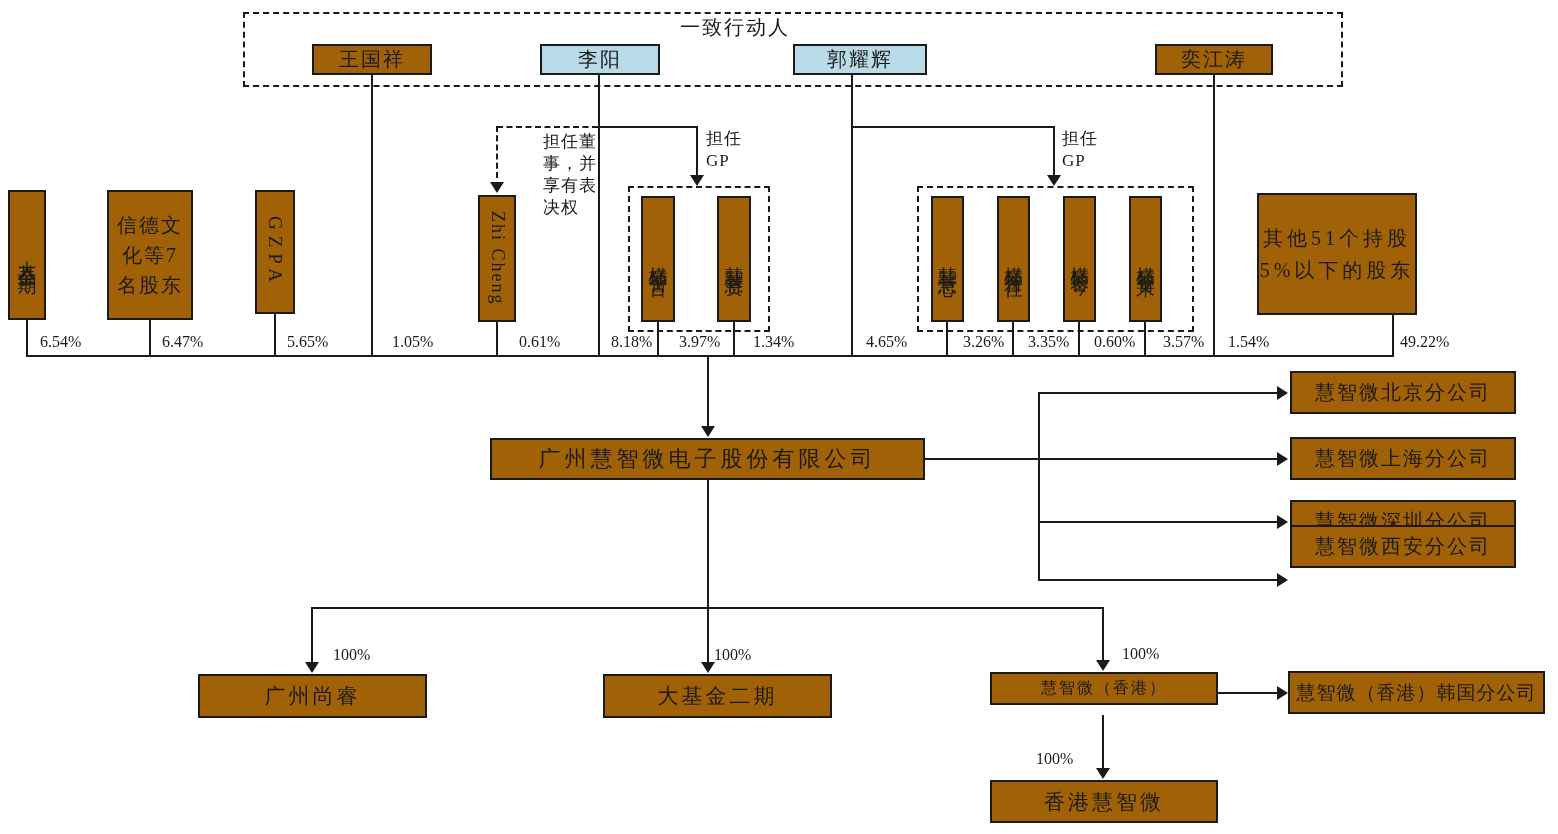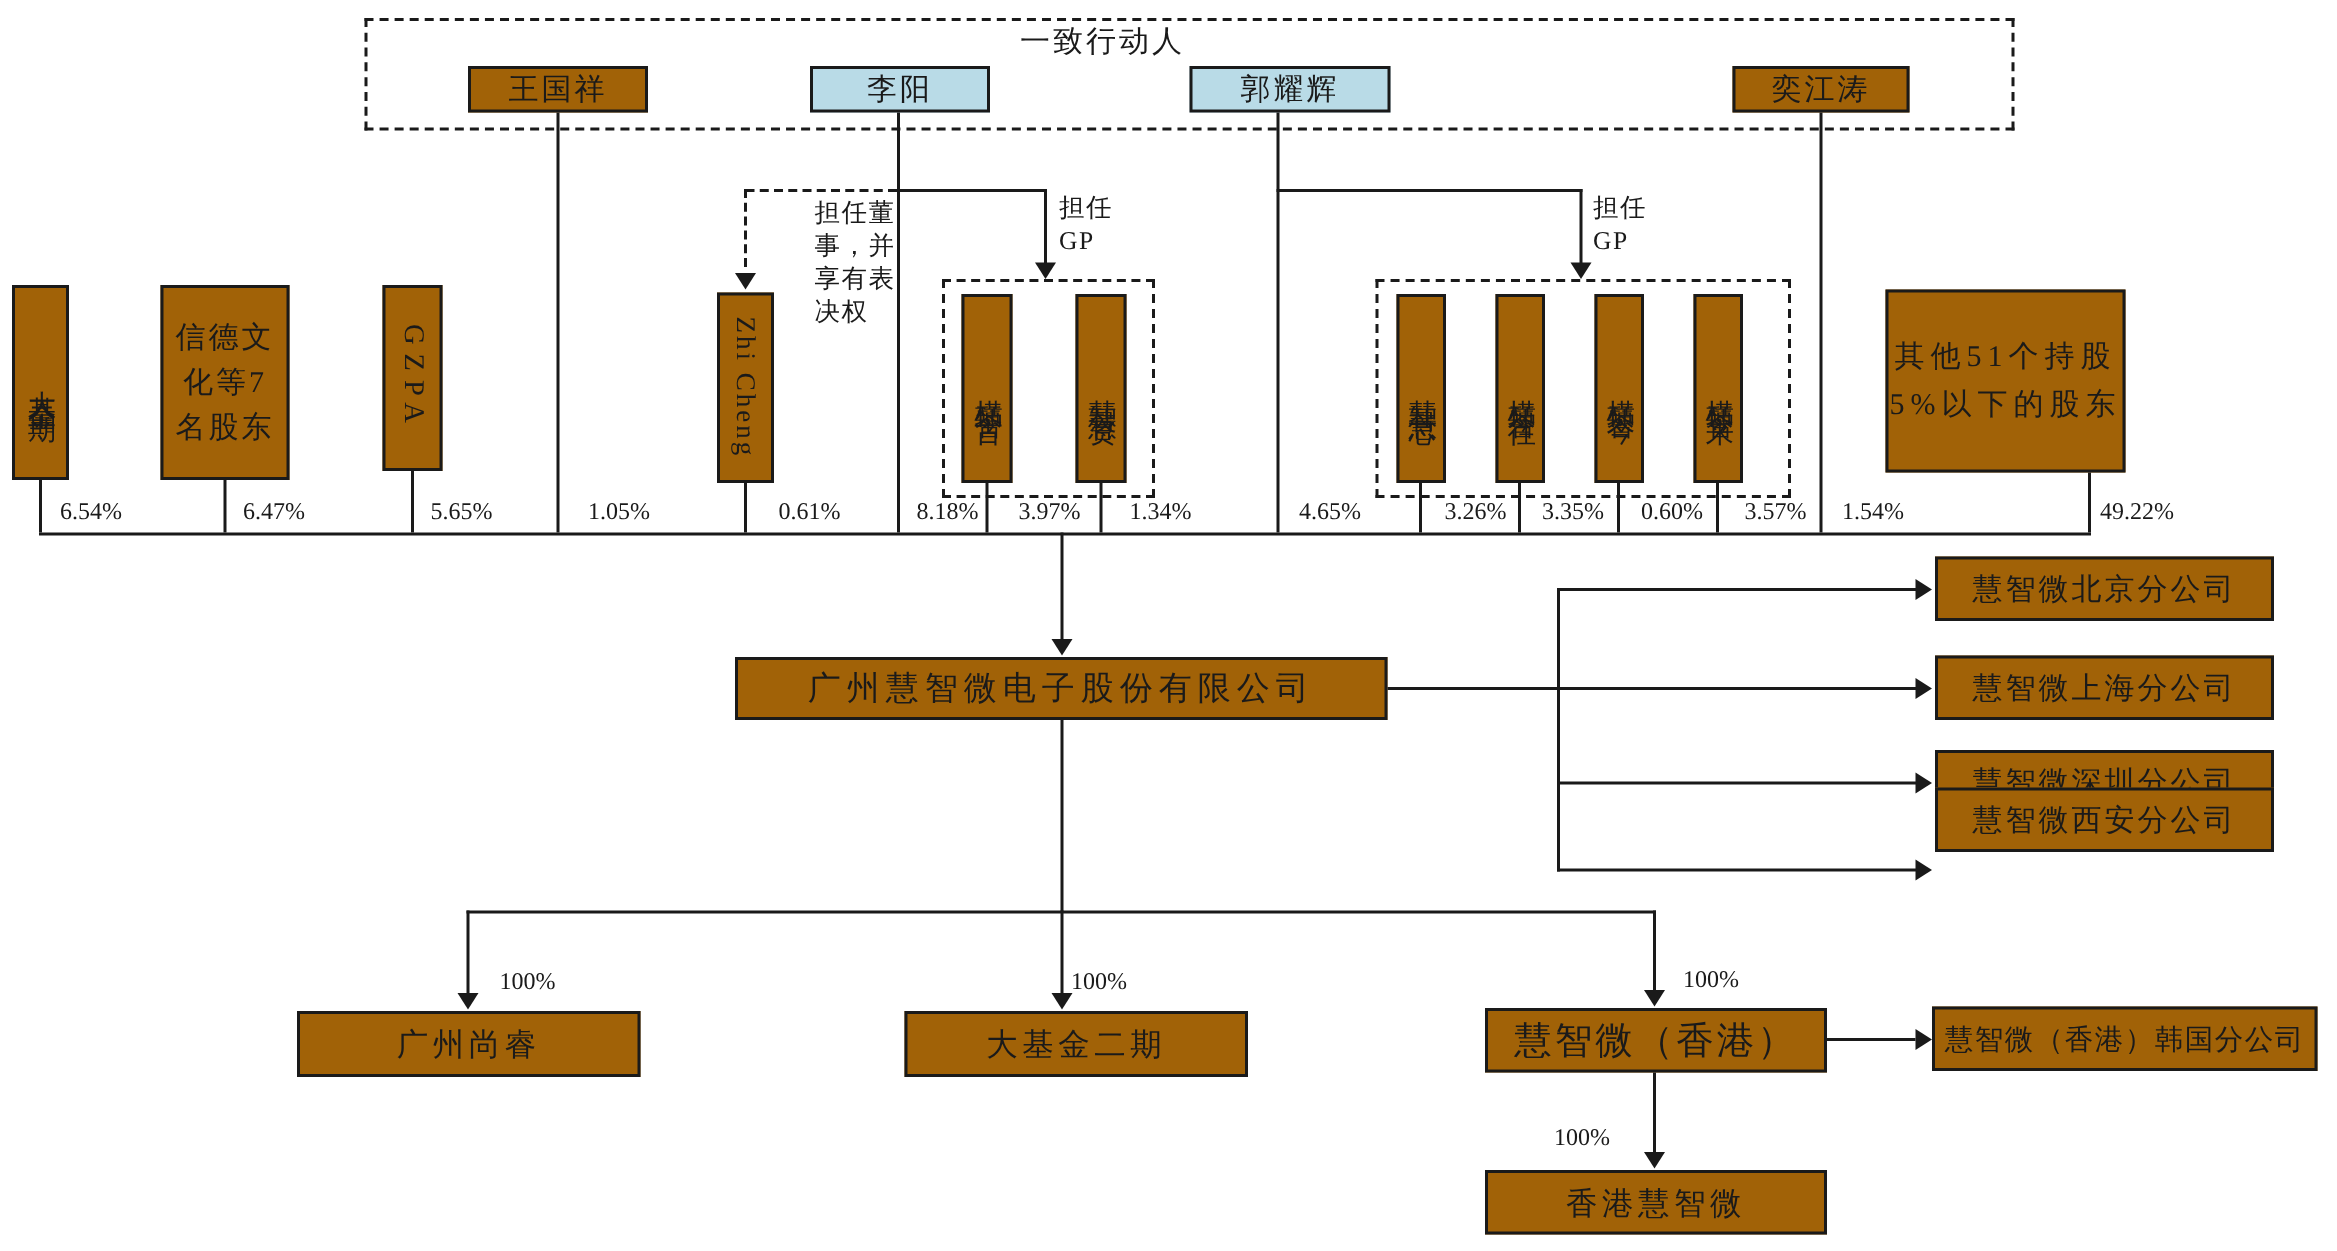--- a/index.html
+++ b/index.html
@@ -185,21 +185,21 @@
   <div class="vline" style="left:1102px;top:607px;height:55px;"></div>
   <div class="arrow-down" style="left:1096px;top:660px;"></div>
   <div class="pct" style="left:1122px;top:645px;">100%</div>
 
   <div class="box" style="left:198px;top:674px;width:229px;height:44px;font-size:21px;letter-spacing:3px;">
       <span>广州尚睿</span>
     </div>
   <div class="box" style="left:603px;top:674px;width:229px;height:44px;font-size:21px;letter-spacing:3px;">
       <span>大基金二期</span>
     </div>
-  <div class="box" style="left:990px;top:672px;width:228px;height:43px;font-size:25px;letter-spacing:2px;">
+  <div class="box" style="left:990px;top:672px;width:228px;height:33px;font-size:16px;letter-spacing:2px;">
       <span>慧智微（香港）</span>
     </div>
 
   <div class="hline" style="left:1218px;top:692px;width:59px;"></div>
   <div class="arrow-right" style="left:1277px;top:686px;"></div>
   <div class="box" style="left:1288px;top:671px;width:257px;height:43px;font-size:19px;letter-spacing:1px;">
       <span>慧智微（香港）韩国分公司</span>
     </div>
 
   <div class="vline" style="left:1102px;top:715px;height:55px;"></div>

